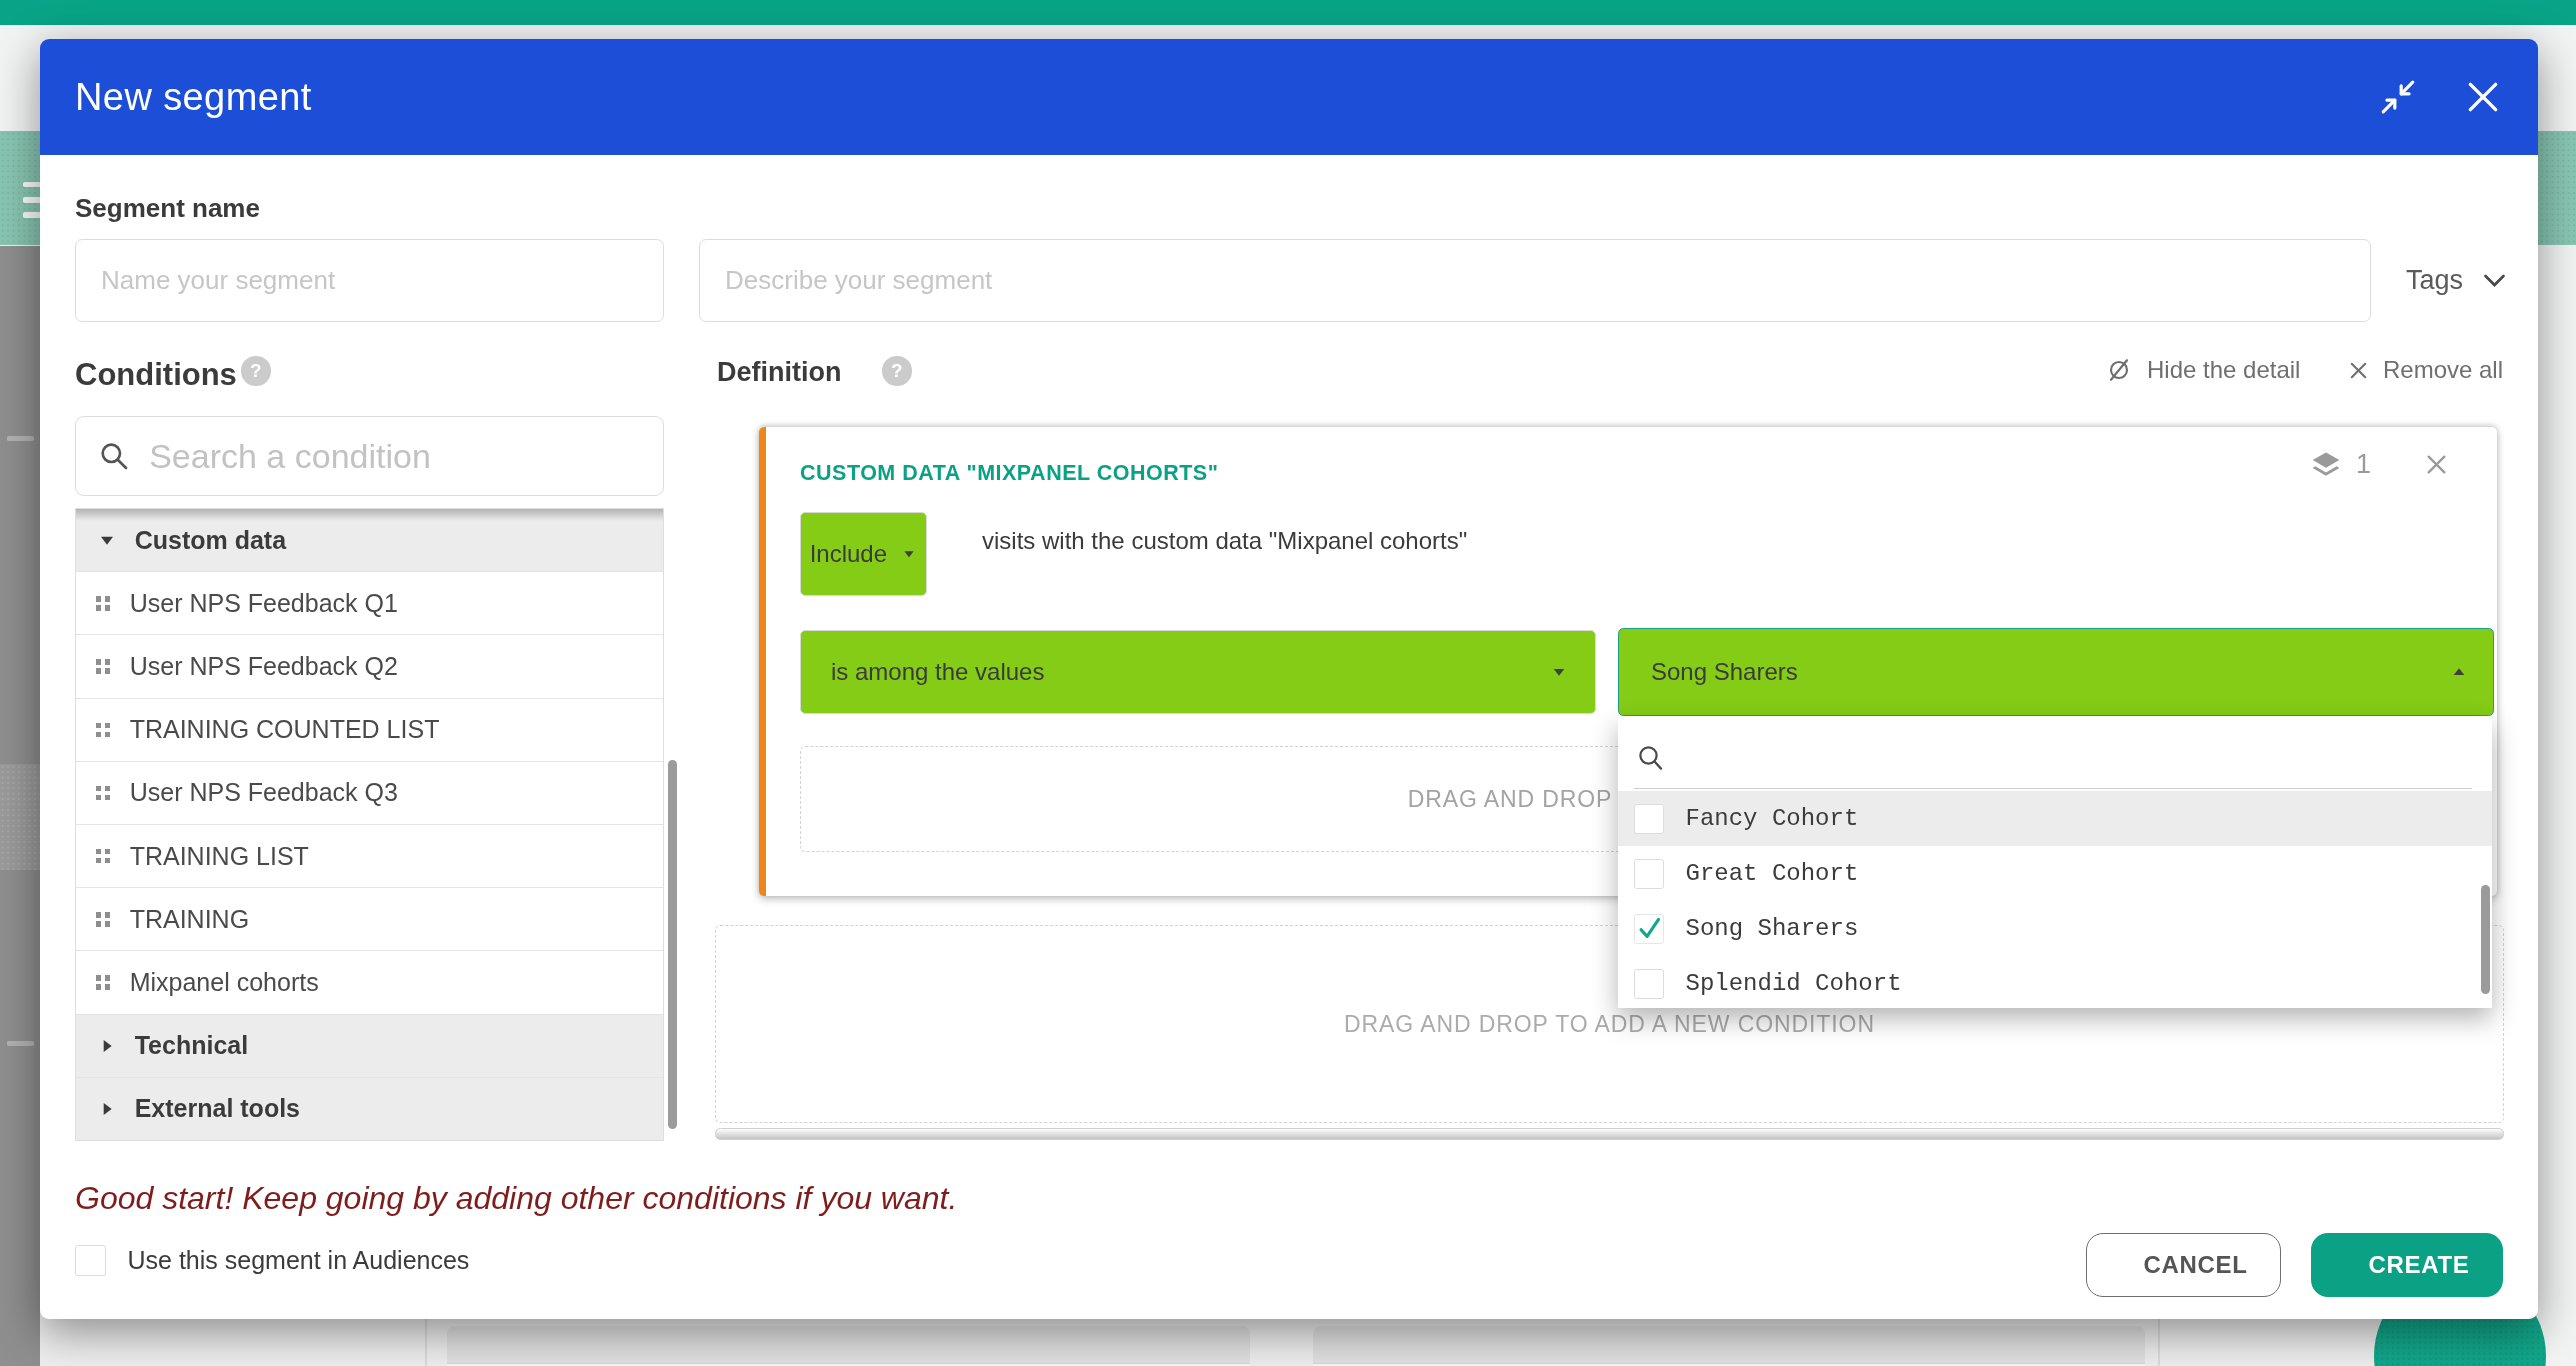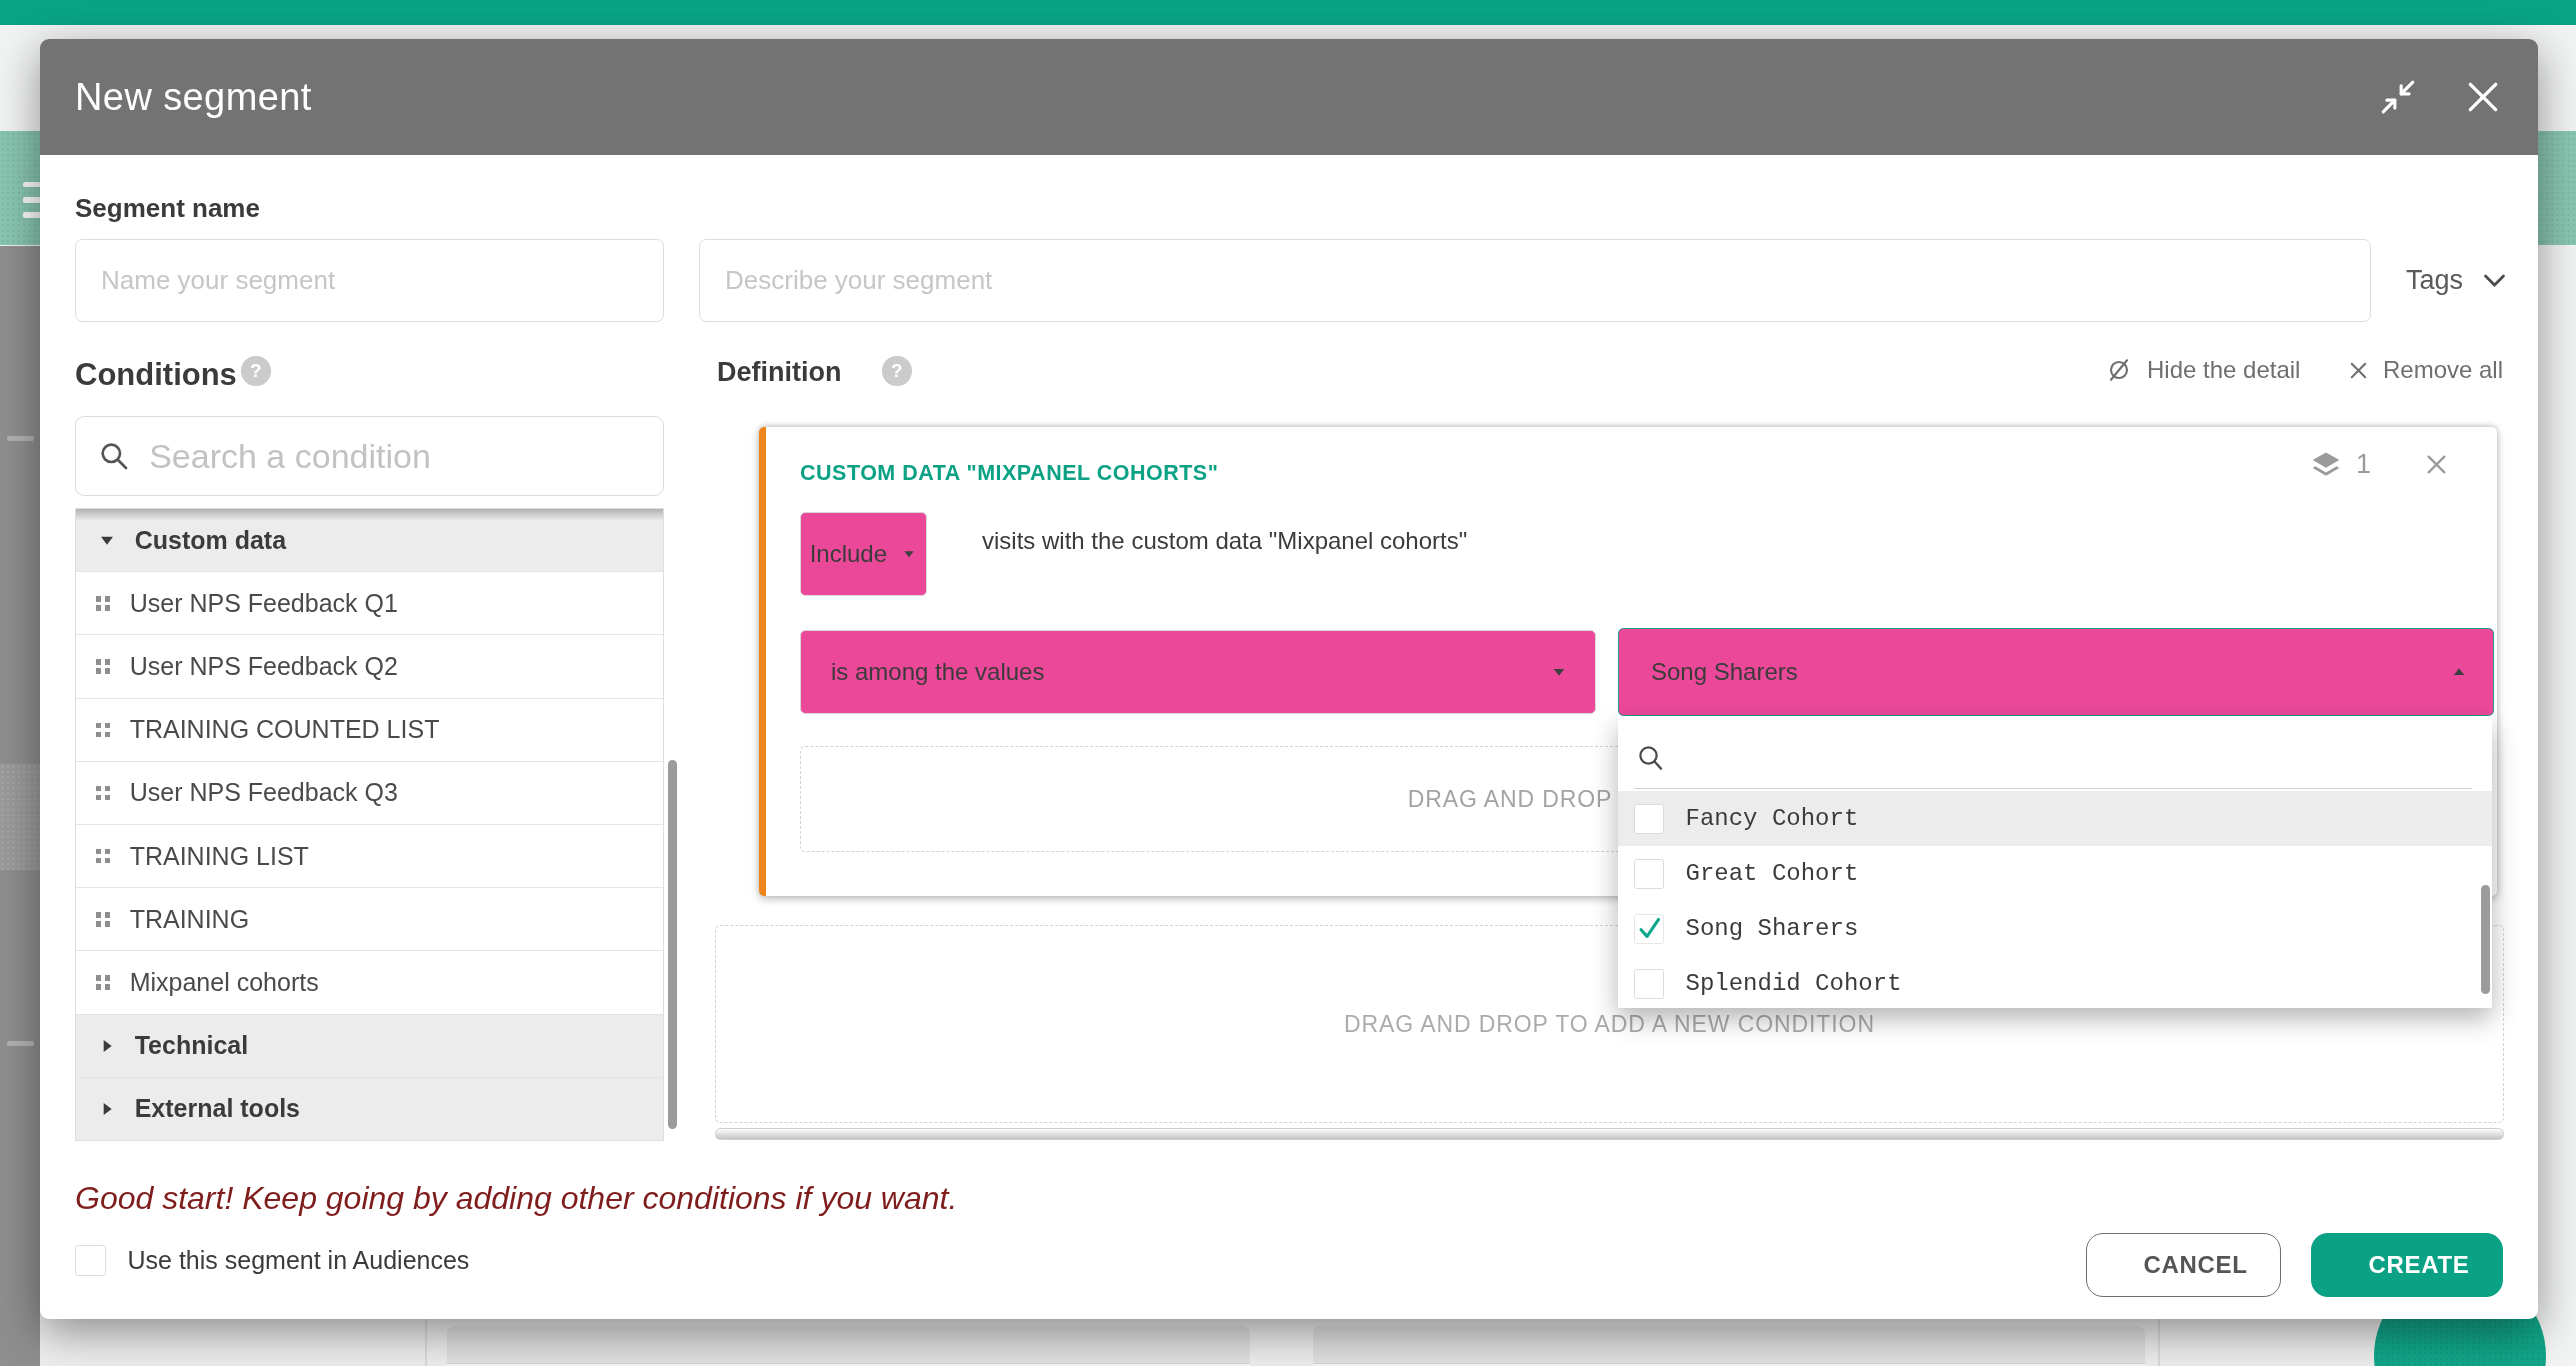--- a/index.html
+++ b/index.html
@@ -23,21 +23,21 @@
   .bpanel { position:absolute; top:7.2px; height:54px; background:#f7f7f7; border-radius:7.2px 7.2px 0 0; overflow:hidden; }
   .bpanel .bhead { height:38px; background:#e2e2e2; border-bottom:0.9px solid #d6d6d6; }
   .vline { position:absolute; top:0; width:1.8px; height:47px; background:#dcdcdc; }
   .fab { position:absolute; left:2374px; top:1270px; width:172px; height:172px; border-radius:50%;
          background-color:#12a78b; background-image:radial-gradient(#0d9a80 1.3px, transparent 1.3px);
          background-size:5.4px 5.4px; z-index:5; }
 
   
   .modal { position:absolute; left:40px; top:39px; width:2498px; height:1280px; background:#ffffff;
            border-radius:9px; box-shadow:0 12.5px 45px rgba(0,0,0,.42); z-index:10; }
-  .mheader { position:absolute; left:0; top:0; width:100%; height:116px; background:#737373;
+  .mheader { position:absolute; left:0; top:0; width:100%; height:116px; background:#1d4ed8;
              border-radius:9px 9px 0 0; display:flex; align-items:center; }
   .mtitle { color:#ffffff; font-size:38px; font-weight:400; margin-left:35px; letter-spacing:0.4px; }
   .mheader .spacer { flex:1; }
   .hicon { width:38px; height:38px; color:#ffffff; cursor:pointer; }
   .hicon.collapse { margin-right:47px; }
   .hicon.close { margin-right:36px; }
 
   .label-strong { position:absolute; font-size:26px; font-weight:bold; color:#3b3b3b; }
 
   .tinput { position:absolute; height:83px; border:0.9px solid #dcdcdc; border-radius:7.2px; background:#fff;
@@ -79,21 +79,21 @@
   .cond-scrollbar { position:absolute; left:628px; top:721px; width:9px; height:369px;
                     background:#9b9b9b; border-radius:4.5px; cursor:grab; }
 
   
   .cond-card { position:absolute; left:719px; top:388px; width:1738px; height:469px; background:#fff;
                border-radius:5.4px; border-left:7.2px solid #ef861b;
                box-shadow:0 -1.8px 5.4px rgba(0,0,0,.12), 0 2.7px 9px rgba(0,0,0,.25); }
   .card-title { position:absolute; left:34px; top:34px; color:#0aa185; font-weight:bold; font-size:21.5px; letter-spacing:0.5px; }
   .card-tools { position:absolute; right:47px; top:21.5px; display:flex; align-items:center; color:#9a9a9a; }
   .card-tools .cnt { font-size:27px; margin-left:14.3px; }
-  .select { position:absolute; border:0.9px solid #d9d9d9; border-radius:5.4px; background:#ec4899; display:flex;
+  .select { position:absolute; border:0.9px solid #d9d9d9; border-radius:5.4px; background:#84cc16; display:flex;
             align-items:center; font-size:24px; color:#3b3b3b; cursor:pointer; }
   .sel-include { left:34px; top:85px; width:127px; height:84px; justify-content:center; gap:14.3px; }
   .card-caption { position:absolute; left:216px; top:100px; font-size:24px; color:#3b3b3b; }
   .sel-operator { left:34px; top:203px; width:796px; height:84px; padding:0 27px 0 30px; }
   .sel-operator .flex1, .sel-value .flex1 { flex:1; }
   .sel-value { left:852px; top:201px; width:876px; height:88px; border:1.8px solid #17a189; padding:0 25px 0 32px; z-index:30; }
   .dropzone { border:1.8px dashed #d2d2d2; border-radius:5.4px; display:flex; align-items:center; justify-content:center;
               color:#a3a3a3; font-size:23px; letter-spacing:0.9px; }
   .dz1 { position:absolute; left:34px; top:319px; width:1661px; height:106px; }
   .dz2 { position:absolute; left:675px; top:886px; width:1789px; height:198px; color:#ababab; }

